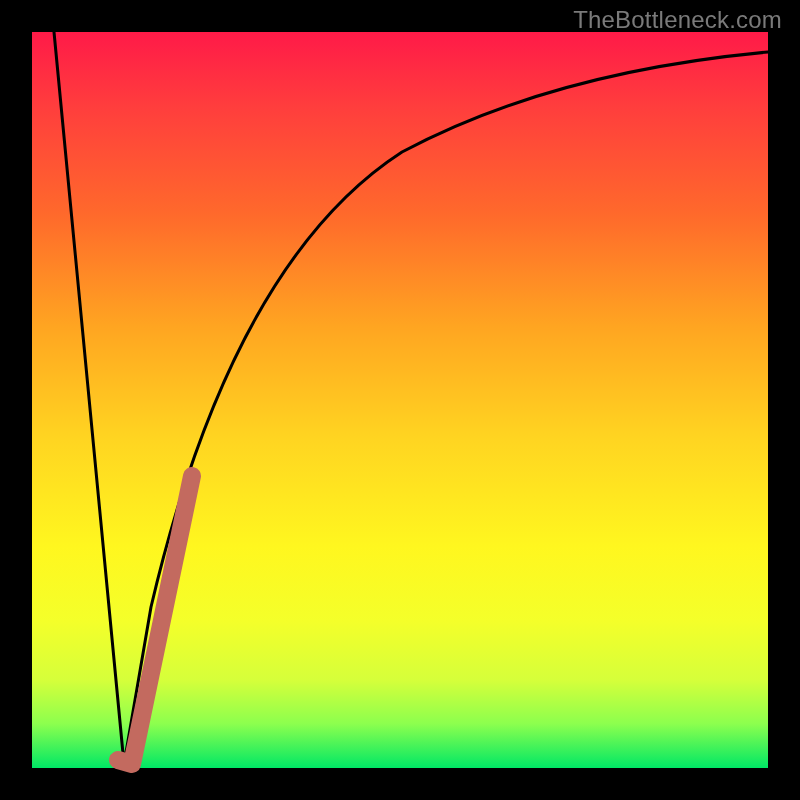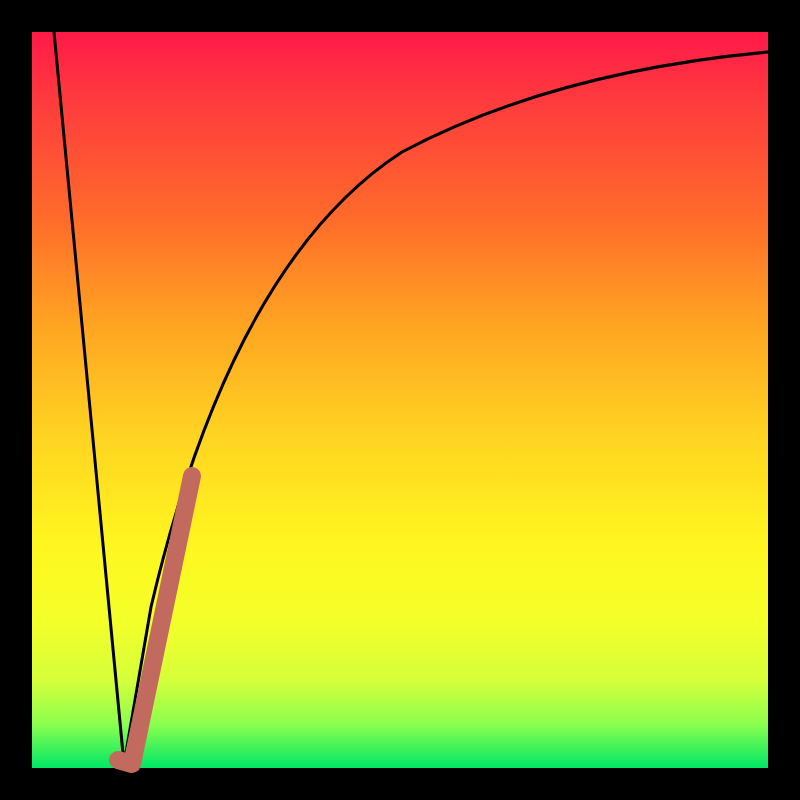--- a/index.html
+++ b/index.html
@@ -66,13 +66,14 @@
       <path d="M 22 0
                L 92 732
                L 119 575
                Q 200 230 370 120
                Q 520 40 736 20" fill="none" stroke="#000" stroke-width="3" stroke-linejoin="round" stroke-linecap="round"></path>
       <path d="M 86 728
                L 100 732
                L 160 444" fill="none" stroke="#c36a5f" stroke-width="18" stroke-linecap="round" stroke-linejoin="round"></path>
     </svg>
   </div>
+  <div class="watermark">TheBottleneck.com</div>
 </div>
 
 </body></html>

